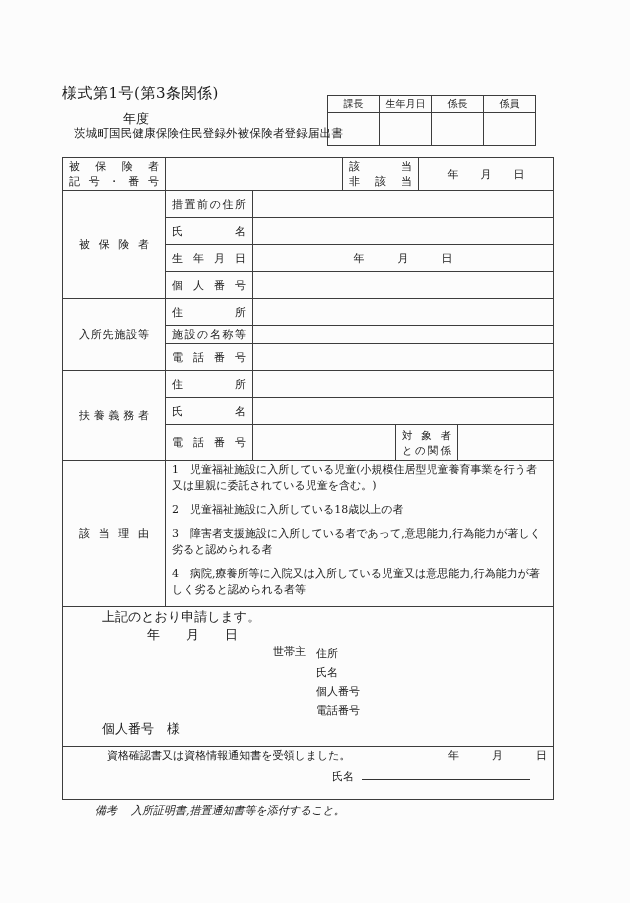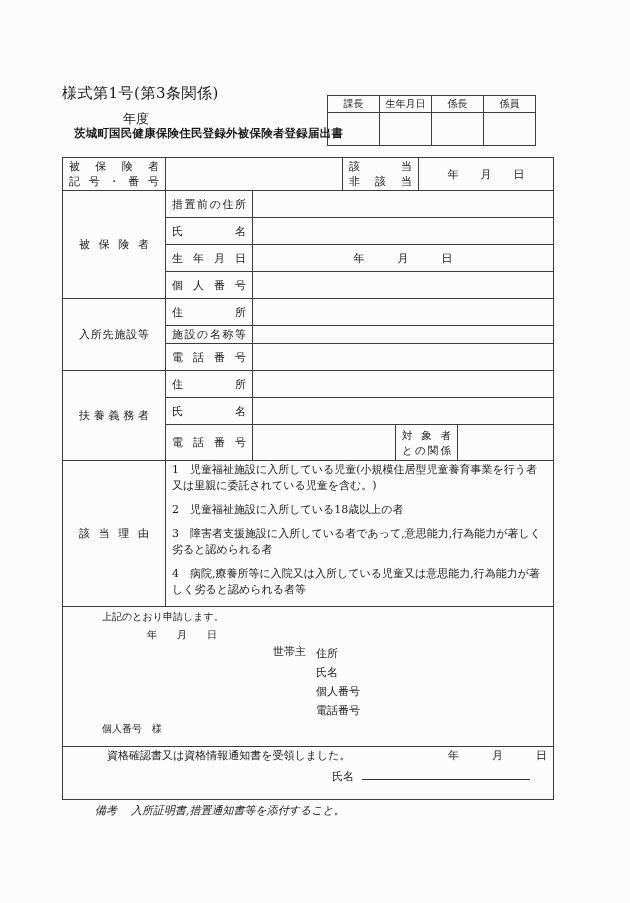--- a/index.html
+++ b/index.html
@@ -11,21 +11,21 @@
     background: #fcfcfc;
     font-family: "DejaVu Serif", "Liberation Serif", serif;
     color: #1a1a1a;
     overflow: hidden;
   }
   .abs { position: absolute; }
 
   
   .form-note { left:62px; top:84px; font-size:15px; letter-spacing:0.5px; }
   .fiscal-year { left:123px; top:110px; font-size:13px; }
-  .doc-title { left:74px; top:126px; font-size:11.5px; letter-spacing:0.2px;font-weight:bold; }
+  .doc-title { left:74px; top:126px; font-size:11.5px; letter-spacing:0.2px; }
 
   
   table { border-collapse: collapse; table-layout: fixed; }
   td { border:1px solid #3d3d3d; font-size:11px; vertical-align: middle; }
   .approval { left:327px; top:95px; width:208px; }
   .approval td { width:52px; text-align:center; font-size:10px; padding:1px 2px; }
   .approval tr.hd td { height:15px; }
   .approval tr.bd td { height:33px; }
 
   
@@ -36,21 +36,21 @@
   .two-line div { line-height:15px; }
   .group { padding:0 10px; }
   .small { font-size:10.5px; line-height:14px; }
   .center { text-align:center; }
 
   .reason-cell { padding:5px 9px 2px 9px; vertical-align: top; }
   .reason-cell p { font-size:11px; line-height:16px; margin:0 0 8px 0; text-align:left; }
   .reason-cell p:last-child { margin-bottom:0; }
 
   .app-cell { vertical-align: top; padding:4px 8px 2px 0; }
-  .app-line { font-size:10px; line-height:18px; }
+  .app-line { font-size:13px; line-height:18px; }
   .decl { padding-left:33px; }
   .app-date { padding-left:78px; }
   .hh-row { display:flex; gap:10px; padding-left:204px; font-size:11px; }
   .hh-fields div { line-height:19px; }
   .addressee { padding-left:33px; }
 
   .receipt-cell { vertical-align: top; padding:6px 16px 0 0; }
   .receipt-line1 { display:flex; justify-content:space-between; font-size:11px; line-height:16px; }
   .receipt-stmt { padding-left:38px; }
   .receipt-line2 { font-size:11px; margin-top:4px; padding-left:263px; }

